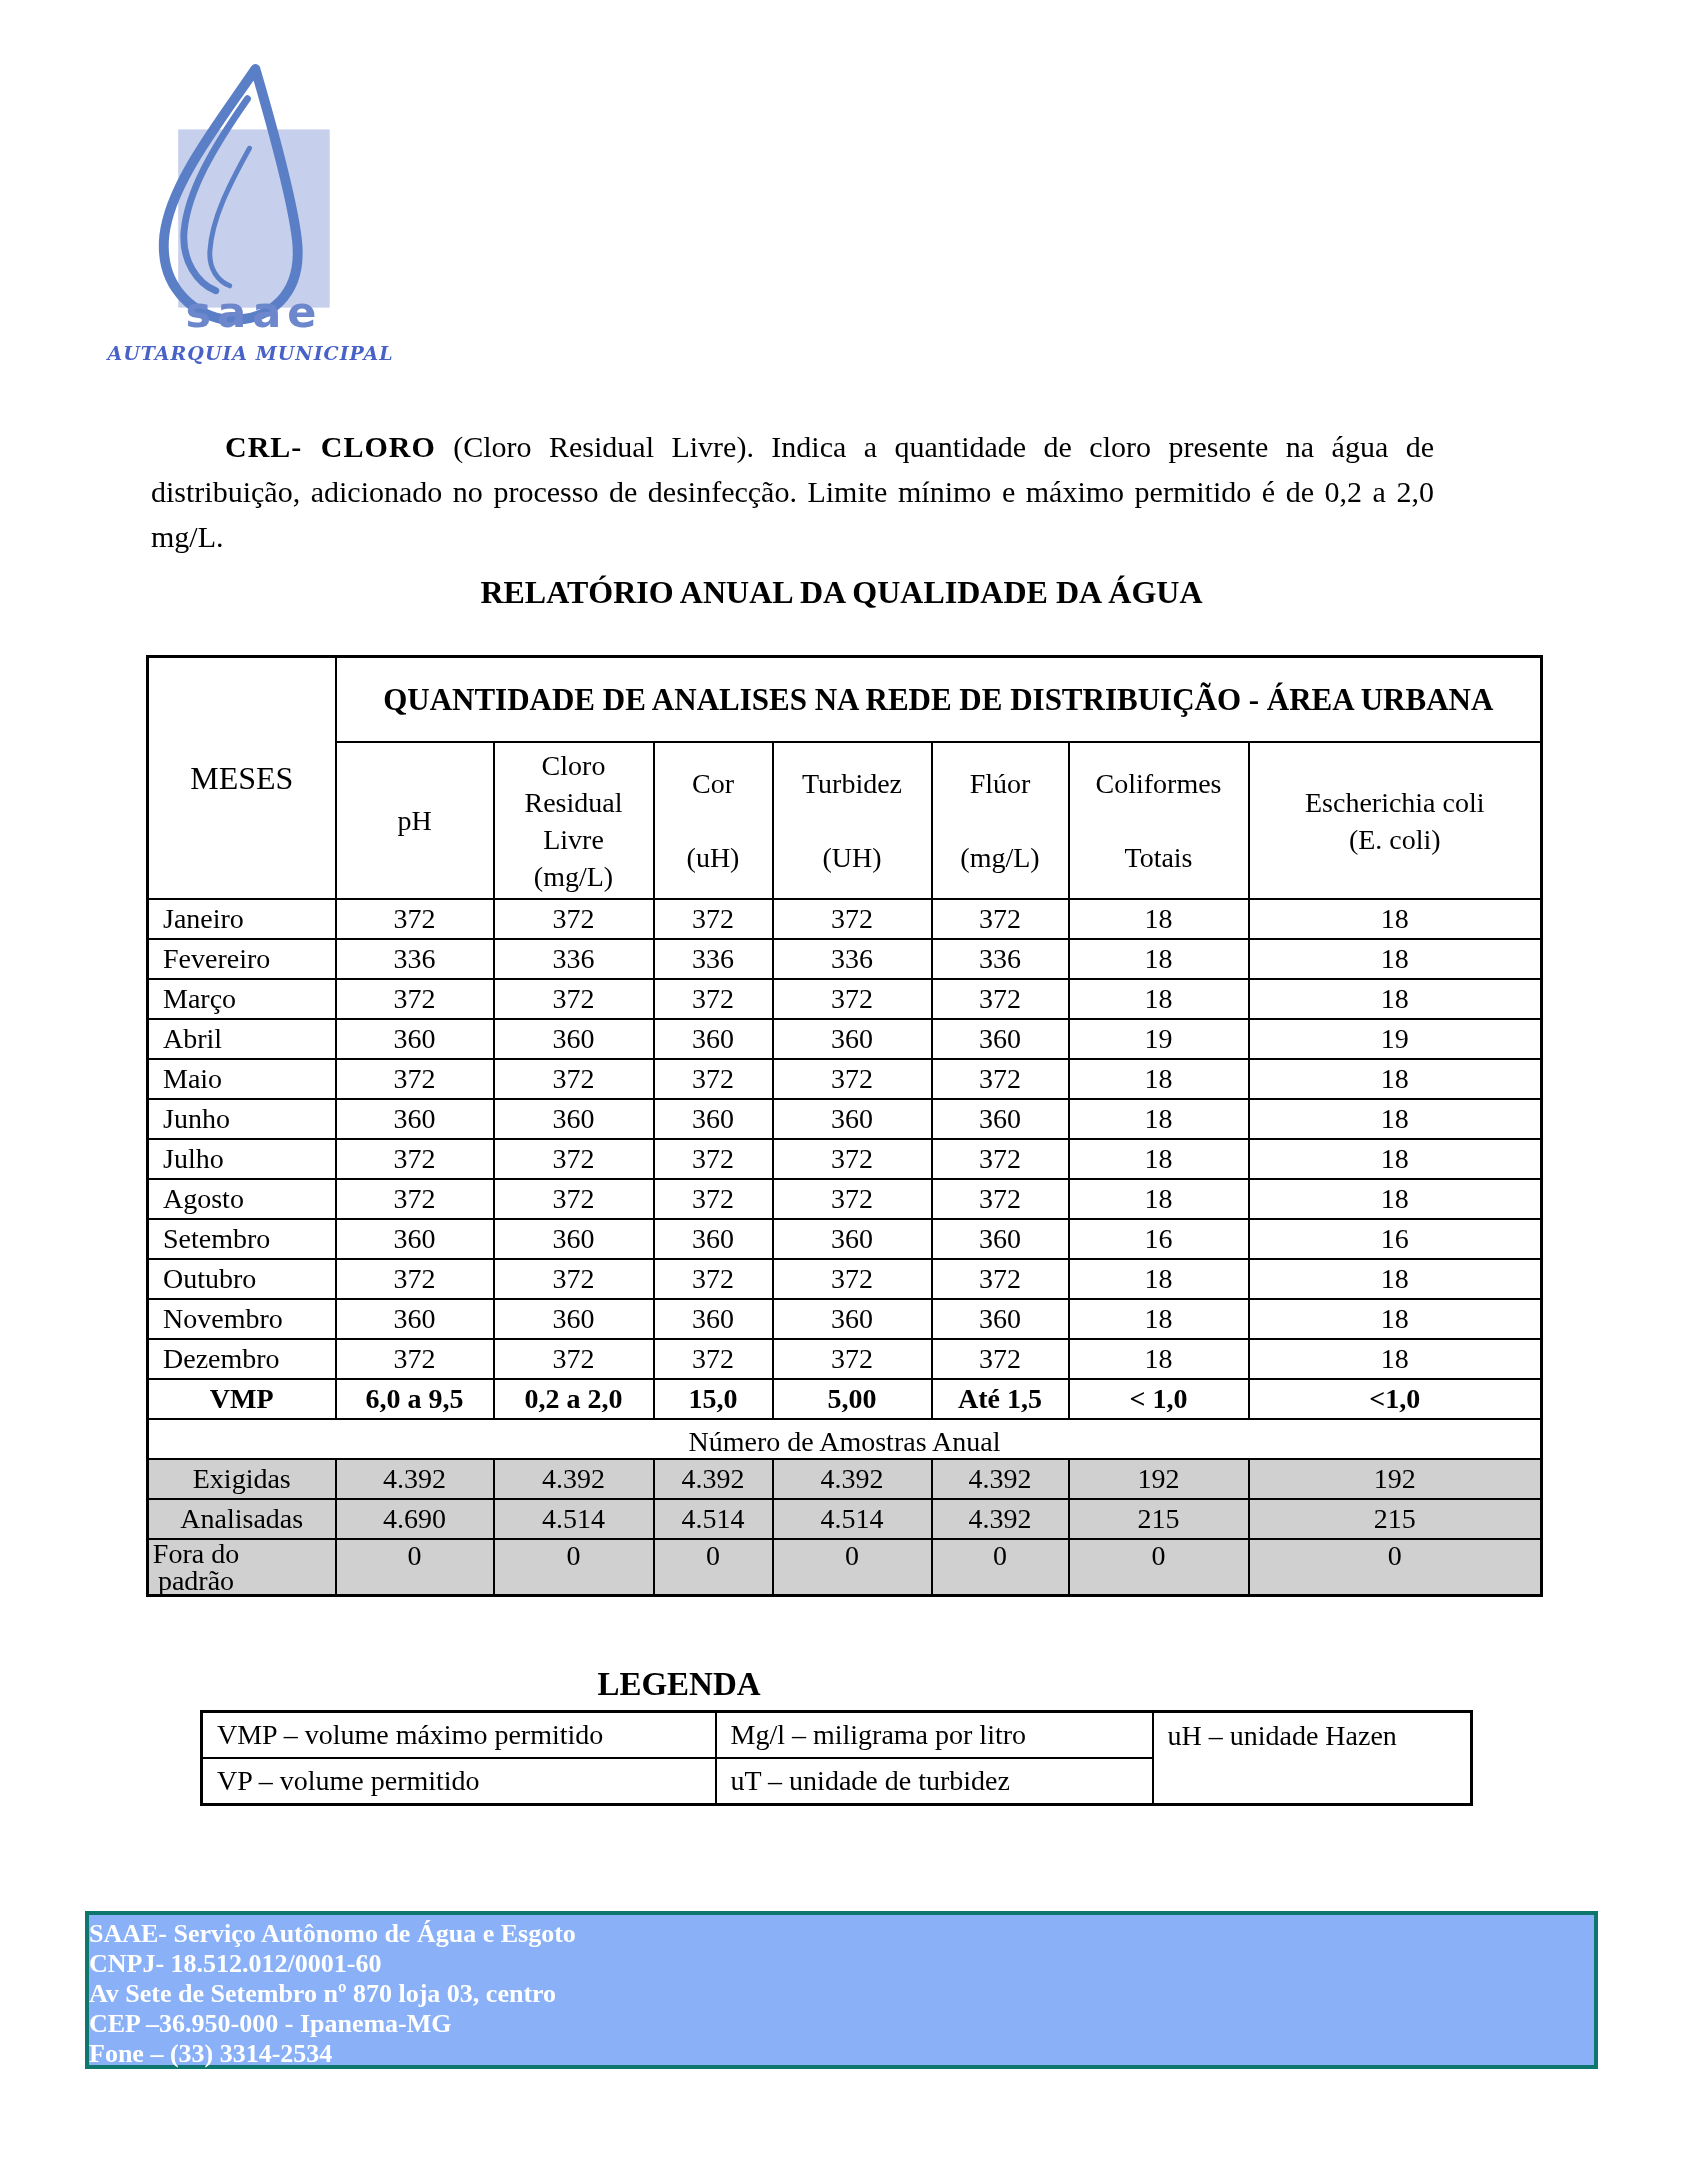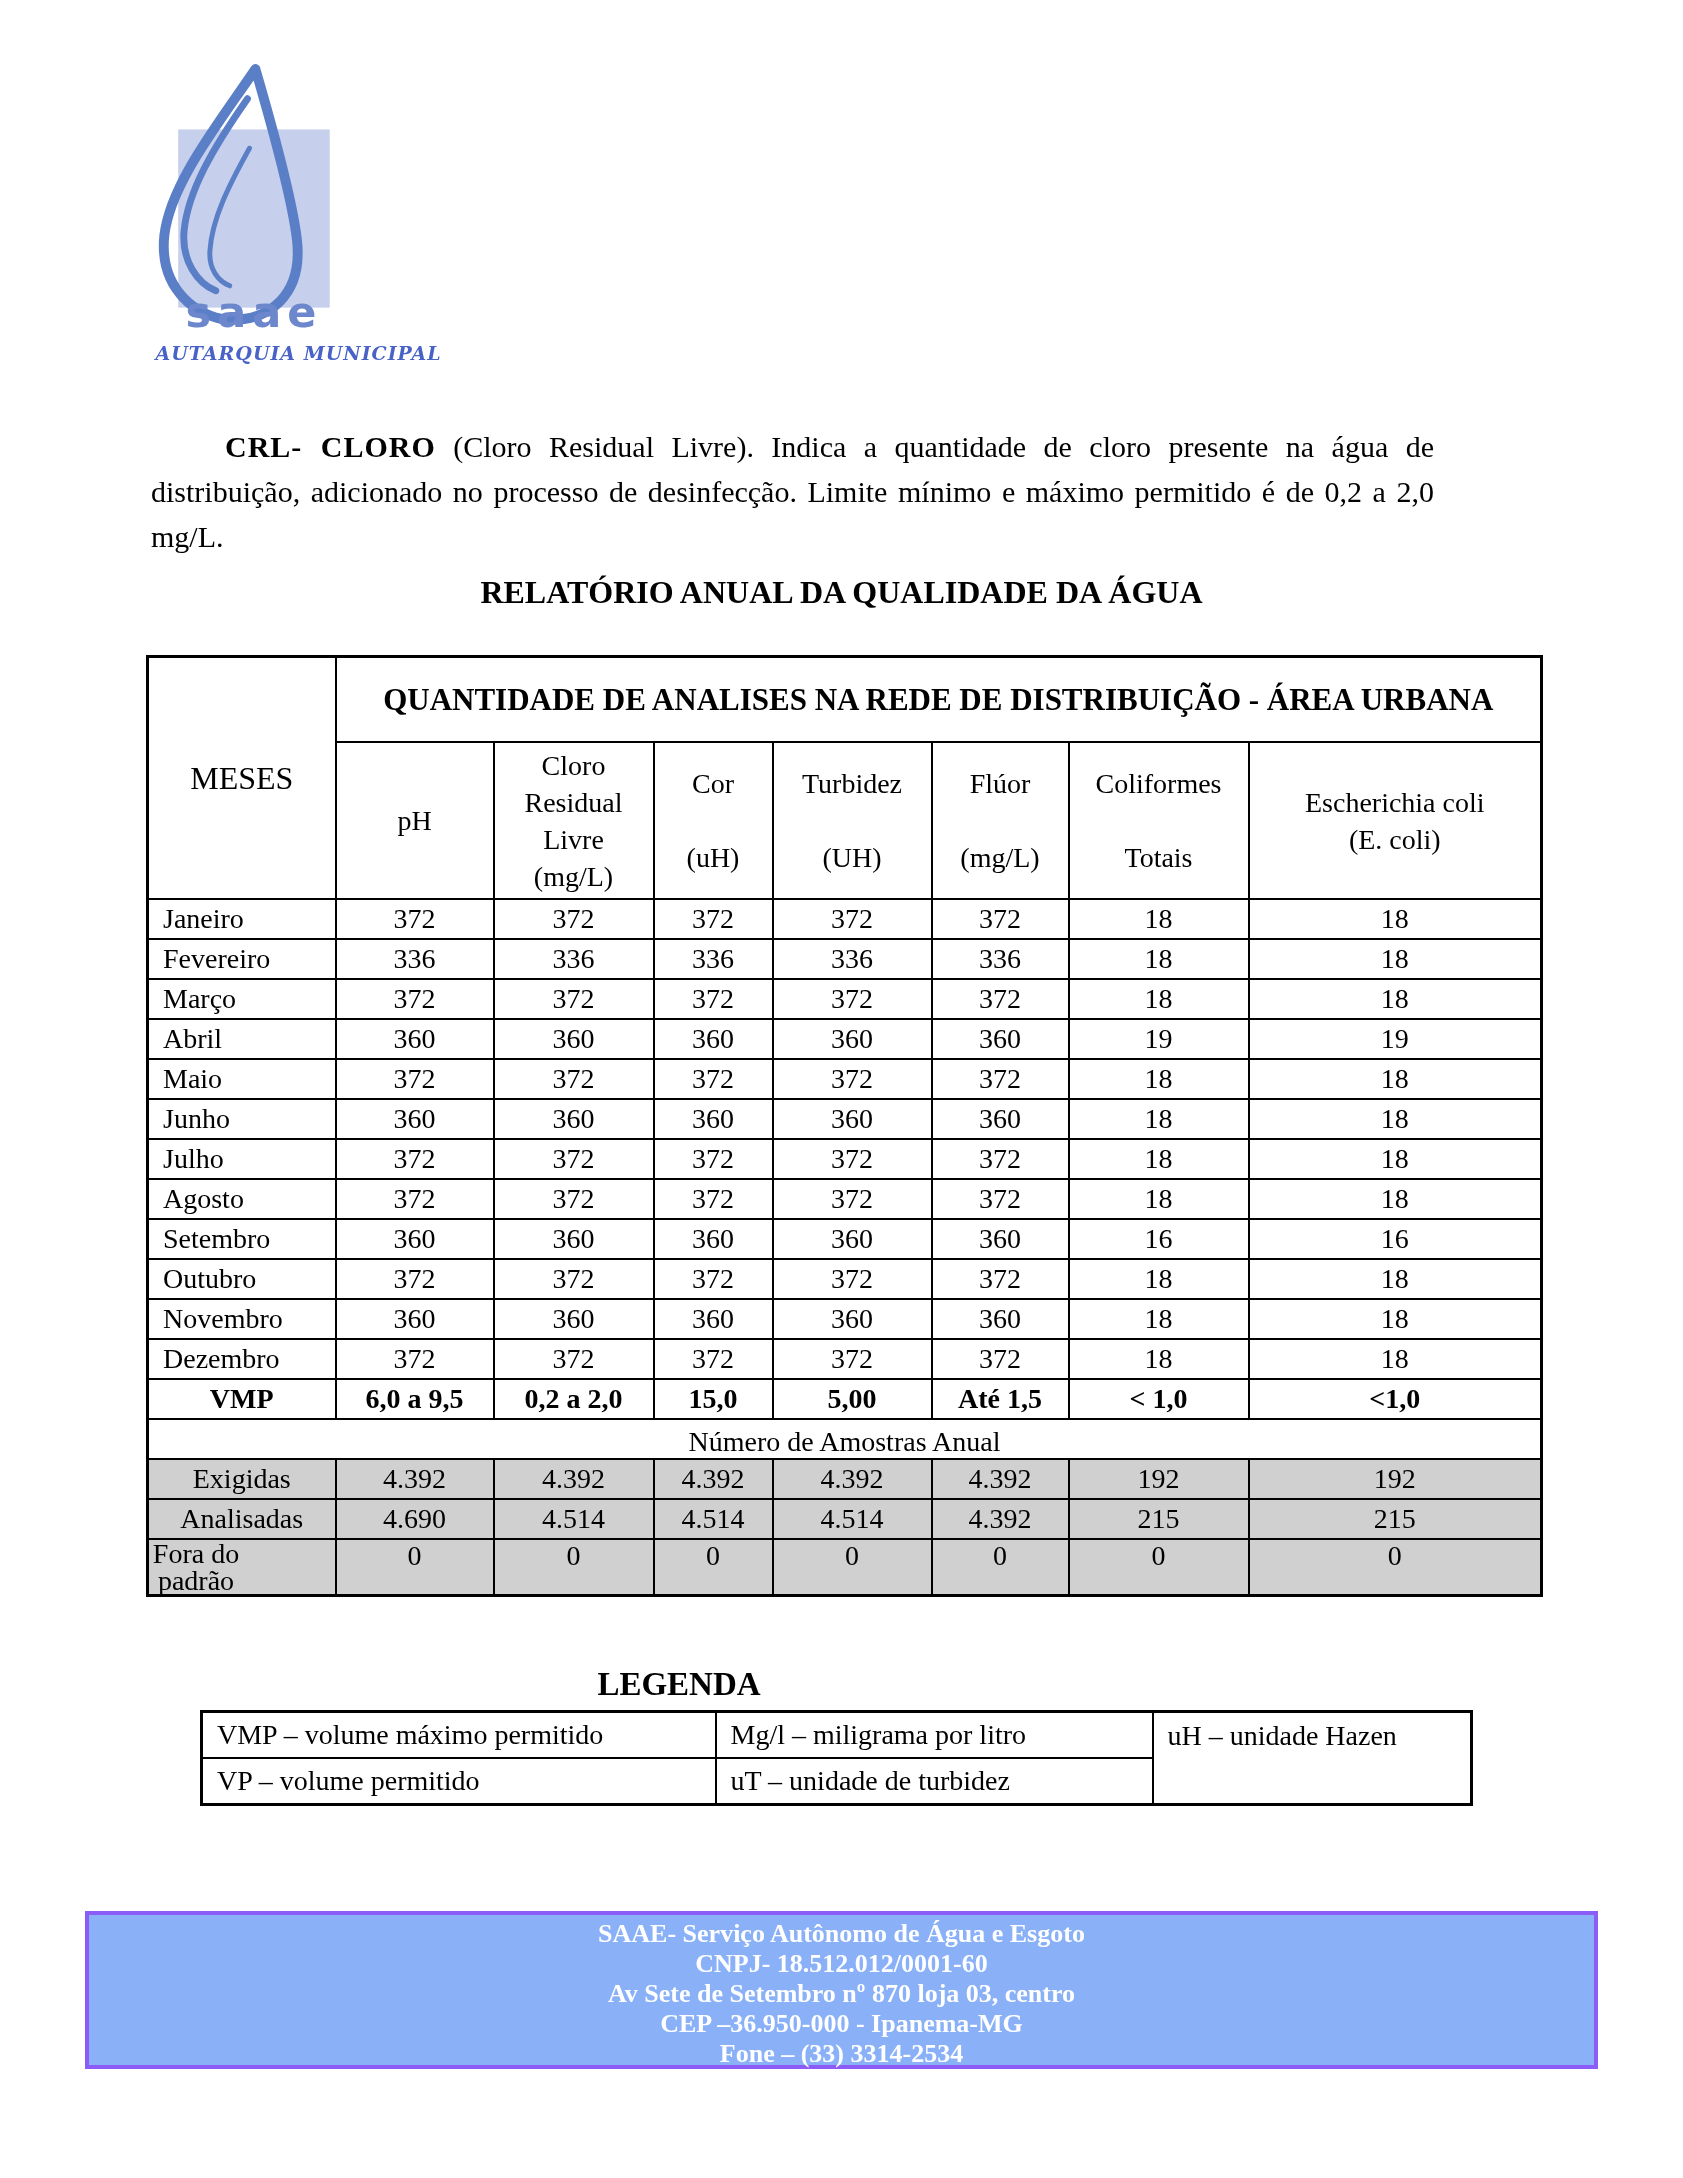--- a/index.html
+++ b/index.html
@@ -11,21 +11,21 @@
   #logo{position:absolute;left:99px;top:57px;width:297px;height:327px;}
   #logo svg{position:absolute;left:0;top:0;}
   .brand{
     position:absolute;left:71px;top:234px;width:168px;text-align:center;
     font-family:"DejaVu Sans", sans-serif;font-weight:bold;
     font-size:43px;line-height:1;letter-spacing:6px;color:#6d87cd;
   }
   .logo-sub{
     position:absolute;left:8px;top:285px;width:287px;text-align:center;
     font-style:italic;font-weight:bold;font-size:19px;letter-spacing:1px;
-    color:#4862c8;font-family:"DejaVu Serif", serif;margin-left:48px;
+    color:#4862c8;font-family:"DejaVu Serif", serif;
   }
   
   #intro{
     position:absolute;left:151px;top:424px;width:1283px;
     font-size:30px;line-height:45px;text-align:justify;text-indent:74px;margin:0;
   }
   #intro b{letter-spacing:1px;}
   
   #title{
     position:absolute;left:0;top:574px;width:1683px;margin:0;text-align:center;
@@ -52,22 +52,22 @@
   #legend-title{
     position:absolute;left:0;top:1666px;width:1358px;margin:0;text-align:center;
     font-size:33px;font-weight:bold;
   }
   #legend-table{position:absolute;left:200px;top:1710px;width:1269px;border:3px solid #000;}
   #legend-table td{border:2px solid #000;height:44px;font-size:28px;padding:0 0 0 14px;vertical-align:middle;}
   #legend-table td.merged{vertical-align:top;padding-top:7px;}
   
   #footer{
     position:absolute;left:85px;top:1911px;width:1513px;height:158px;
-    background:#8ab1f8;border:4px solid #8b5cf6;box-sizing:border-box;
-    text-align:center;color:#fff;font-weight:bold;font-size:26px;line-height:30px;
+    background:#8ab1f8;border:4px solid #0f766e;box-sizing:border-box;
+    text-align:left;color:#fff;font-weight:bold;font-size:26px;line-height:30px;
     padding-top:4px;
   }
 </style>
 </head>
 <body>
 
 <div id="page">
 
   <div id="logo">
     <svg width="297" height="327" viewBox="0 0 300 330">

